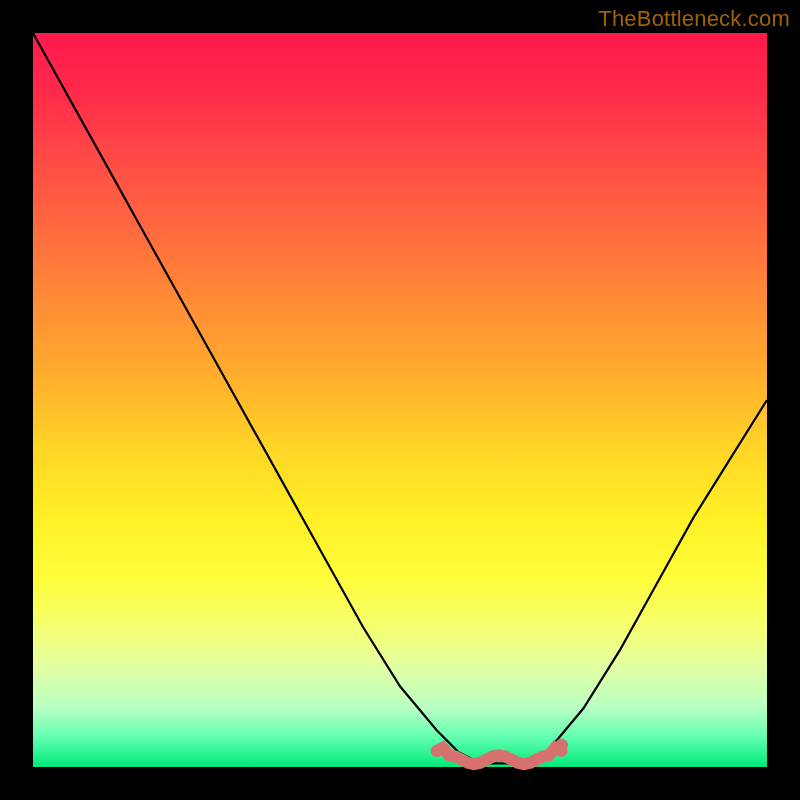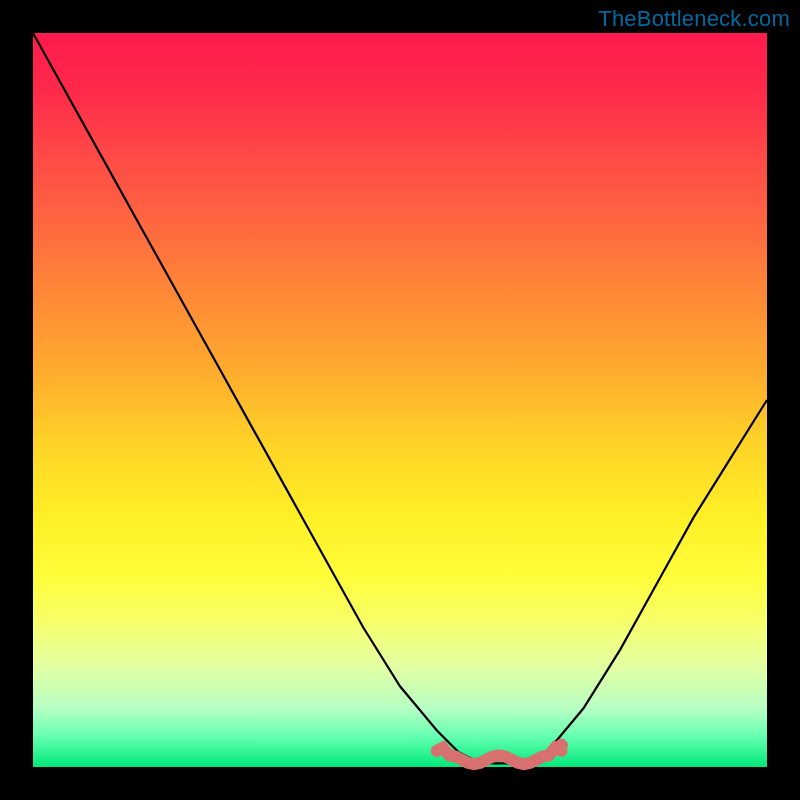--- a/index.html
+++ b/index.html
@@ -40,21 +40,21 @@
       #e4ffa0 86%,
       #b8ffc4 92%,
       #61ffb0 96%,
       #00e87a 100%
     );
   }
   .watermark {
     position: absolute;
     top: 6px;
     right: 10px;
-    color: #0369a1;
+    color: #a16207;
     font-size: 22px;
     letter-spacing: 0.2px;
     font-weight: 400;
     user-select: none;
   }
   svg.curve {
     position: absolute;
     left: 0;
     top: 0;
     width: 734px;

